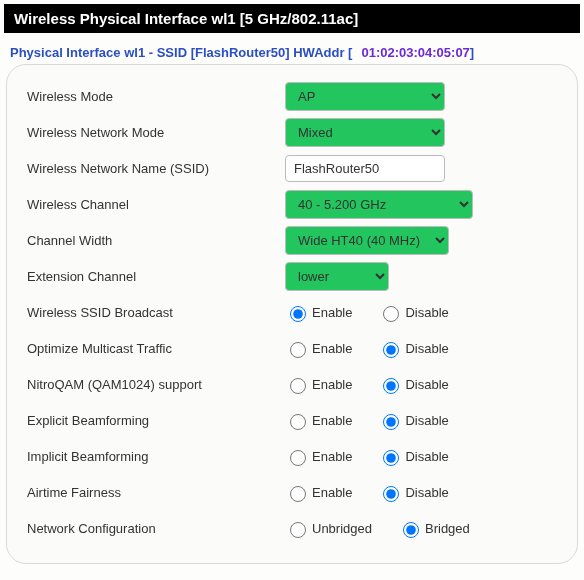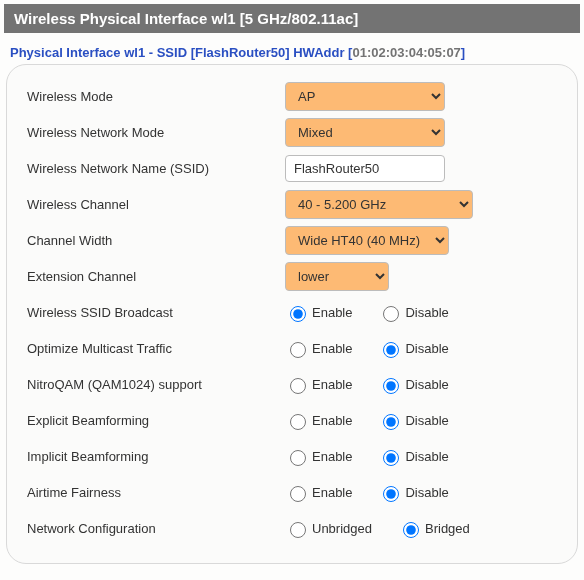--- a/index.html
+++ b/index.html
@@ -5,35 +5,36 @@
   * { box-sizing: border-box; }
   body {
     margin: 0;
     padding: 0;
     font-family: Verdana, Arial, sans-serif;
     font-size: 13px;
     background: #fdfdfc;
     width: 584px;
   }
   .header-bar {
-    background: #737373;
+    background: #000000;
     color: #fff;
     font-weight: bold;
     font-size: 15px;
     padding: 6px 10px;
     margin: 4px;
   }
   .subheader {
     color: #2a4fc2;
     font-weight: bold;
     font-size: 13px;
     padding: 8px 10px 4px 10px;
   }
   .subheader .hwaddr {
-    color: #737373;
+    color: #6d28d9;
+    padding-left: 9px;
   }
   .panel {
     border: 1px solid #d9d9d9;
     border-radius: 20px;
     margin: 0 6px 6px 6px;
     padding: 10px 8px 14px 16px;
     background: #fbfbfa;
   }
   .row {
     display: flex;
@@ -51,21 +52,21 @@
     display: flex;
     align-items: center;
     gap: 6px;
   }
   select, input[type=text] {
     font-family: inherit;
     font-size: 13px;
     padding: 5px 8px;
     border: 1px solid #bcbcbc;
     border-radius: 4px;
-    background: #fdba74;
+    background: #22c55e;
     color: #333;
   }
   input[type=text] {
     background: #fff;
     width: 160px;
   }
   select.w-sm { width: 160px; }
   select.w-md { width: 188px; }
   select.w-lg { width: 164px; }
   select.w-xs { width: 104px; }

